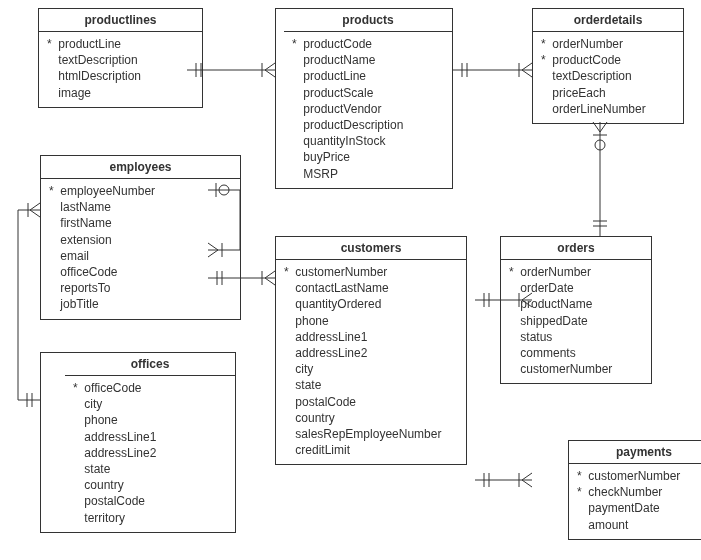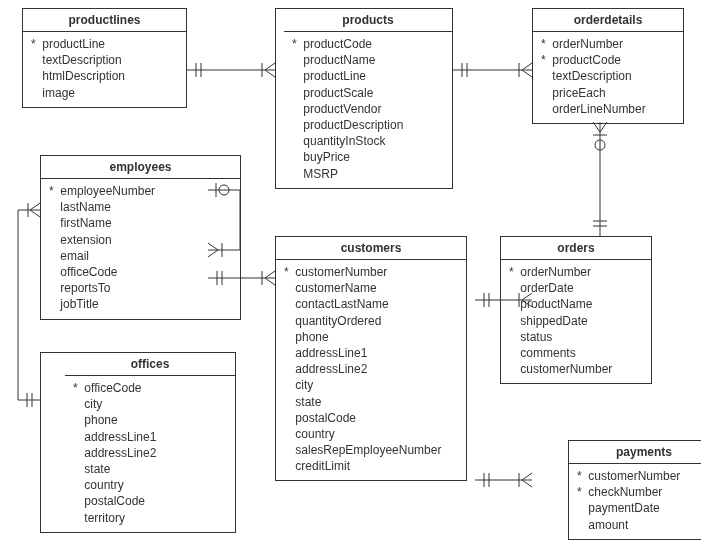--- a/index.html
+++ b/index.html
@@ -45,21 +45,21 @@
   }
   svg.connectors line, svg.connectors path, svg.connectors circle {
     stroke: #333;
     stroke-width: 1;
     fill: none;
   }
 </style>
 </head>
 <body>
 
-<div class="entity" style="left:22px; top:8px; width:165px;">
+<div class="entity" style="left:38px; top:8px; width:165px;">
   <div class="entity-title">productlines</div>
   <div class="entity-body">
       <div class="field"><span class="pk">*</span><span> productLine</span></div>
       <div class="field"><span class="pk"></span><span> textDescription</span></div>
       <div class="field"><span class="pk"></span><span> htmlDescription</span></div>
       <div class="field"><span class="pk"></span><span> image</span></div>
     </div>
 </div>
 
 <div class="entity" style="left:275px; top:8px; width:178px;padding-left:8px;">
@@ -99,21 +99,20 @@
       <div class="field"><span class="pk"></span><span> officeCode</span></div>
       <div class="field"><span class="pk"></span><span> reportsTo</span></div>
       <div class="field"><span class="pk"></span><span> jobTitle</span></div>
     </div>
 </div>
 
 <div class="entity" style="left:275px; top:236px; width:192px;">
   <div class="entity-title">customers</div>
   <div class="entity-body">
       <div class="field"><span class="pk">*</span><span> customerNumber</span></div>
-      <div class="field"><span class="pk"></span><span> customerName</span></div>
       <div class="field"><span class="pk"></span><span> contactLastName</span></div>
       <div class="field"><span class="pk"></span><span> quantityOrdered</span></div>
       <div class="field"><span class="pk"></span><span> phone</span></div>
       <div class="field"><span class="pk"></span><span> addressLine1</span></div>
       <div class="field"><span class="pk"></span><span> addressLine2</span></div>
       <div class="field"><span class="pk"></span><span> city</span></div>
       <div class="field"><span class="pk"></span><span> state</span></div>
       <div class="field"><span class="pk"></span><span> postalCode</span></div>
       <div class="field"><span class="pk"></span><span> country</span></div>
       <div class="field"><span class="pk"></span><span> salesRepEmployeeNumber</span></div>

